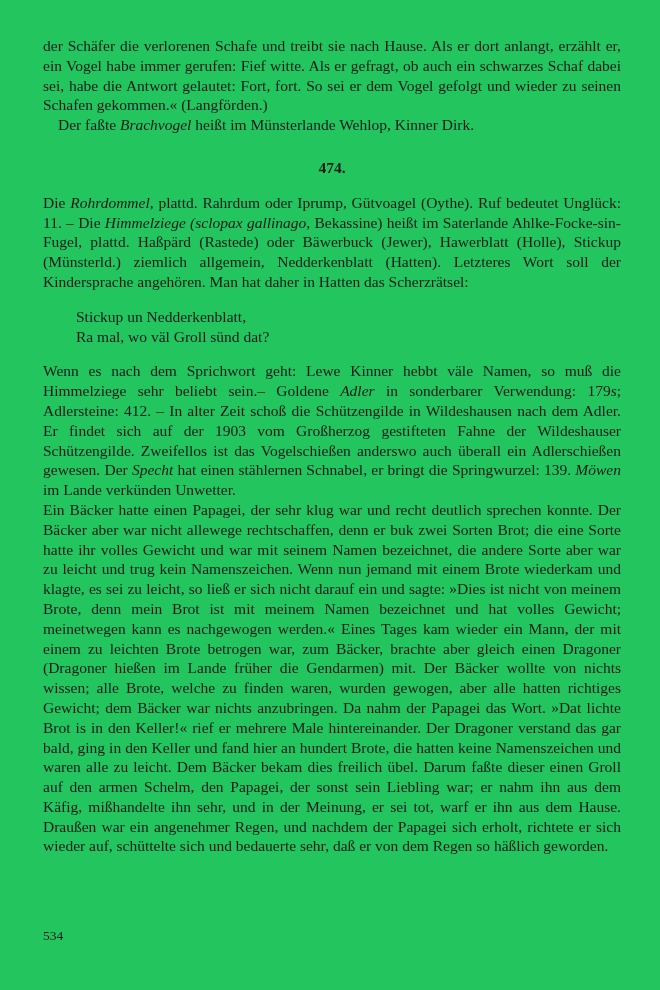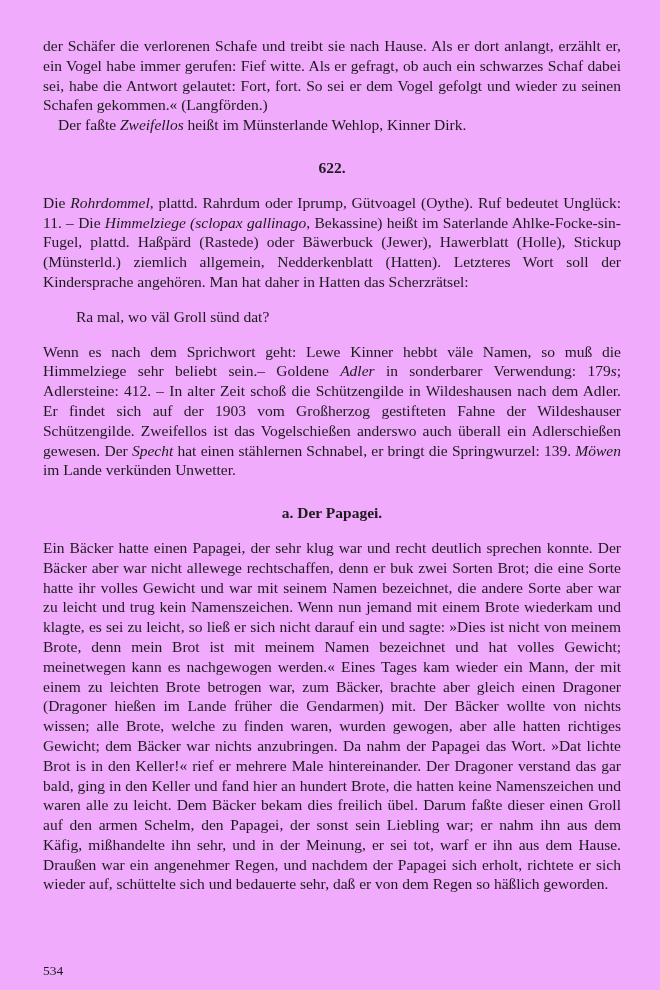--- a/index.html
+++ b/index.html
@@ -4,21 +4,21 @@
 <style>
   html, body {
     margin: 0;
     padding: 0;
     background: #ffffff;
   }
   .page {
     position: relative;
     width: 660px;
     height: 990px;
-    background: #f0abfc;
+    background: #22c55e;
     color: #1b1b1b;
     font-family: "Liberation Serif", "DejaVu Serif", serif;
     overflow: hidden;
     text-decoration: underline;
   }
   .text-block {
     position: absolute;
     left: 43px;
     top: 36px;
     width: 578px;
@@ -41,33 +41,32 @@
   }
   .verse-line { text-align: left; }
   em { font-style: italic; }
   .page-number {
     position: absolute;
     left: 43px;
     top: 928px;
     font-size: 13.5px;
     line-height: 16px;
     color: #1b1b1b;
-    margin-top: 35px;
   }
 </style>
 </head>
 <body>
 
 <div class="page">
   <main class="text-block">
       <div class="block paragraph"><span>der Schäfer die verlorenen Schafe und treibt sie nach Hause. Als er dort anlangt, erzählt er, ein Vogel habe immer gerufen: Fief witte. Als er gefragt, ob auch ein schwarzes Schaf dabei sei, habe die Antwort gelautet: Fort, fort. So sei er dem Vogel gefolgt und wieder zu seinen Schafen gekommen.« (Langförden.)</span></div>
-      <div class="block paragraph indent"><span>Der faßte </span><em>Zweifellos</em><span> heißt im Münsterlande Wehlop, Kinner Dirk.</span></div>
-      <div class="block heading"><span>622.</span></div>
+      <div class="block paragraph indent"><span>Der faßte </span><em>Brachvogel</em><span> heißt im Münsterlande Wehlop, Kinner Dirk.</span></div>
+      <div class="block heading"><span>474.</span></div>
       <div class="block paragraph"><span>Die </span><em>Rohrdommel,</em><span> plattd. Rahrdum oder Iprump, Gütvoagel (Oythe). Ruf bedeutet Unglück: 11. – Die </span><em>Himmelziege (sclopax gallinago,</em><span> Bekassine) heißt im Saterlande Ahlke-Focke-sin-Fugel, plattd. Haßpärd (Rastede) oder Bäwerbuck (Jewer), Hawerblatt (Holle), Stickup (Münsterld.) ziemlich allgemein, Nedderkenblatt (Hatten). Letzteres Wort soll der Kindersprache angehören. Man hat daher in Hatten das Scherzrätsel:</span></div>
       <div class="block verse">
+        <div class="verse-line"><span>Stickup un Nedderkenblatt,</span></div>
         <div class="verse-line"><span>Ra mal, wo väl Groll sünd dat?</span></div>
       </div>
       <div class="block paragraph"><span>Wenn es nach dem Sprichwort geht: Lewe Kinner hebbt väle Namen, so muß die Himmelziege sehr beliebt sein.– Goldene </span><em>Adler</em><span> in sonderbarer Verwendung: 179</span><em>s</em><span>; Adlersteine: 412. – In alter Zeit schoß die Schützengilde in Wildeshausen nach dem Adler. Er findet sich auf der 1903 vom Großherzog gestifteten Fahne der Wildeshauser Schützengilde. Zweifellos ist das Vogelschießen anderswo auch überall ein Adlerschießen gewesen. Der </span><em>Specht</em><span> hat einen stählernen Schnabel, er bringt die Springwurzel: 139. </span><em>Möwen</em><span> im Lande verkünden Unwetter.</span></div>
-      <div class="block heading"><span>a. Der Papagei.</span></div>
       <div class="block paragraph"><span>Ein Bäcker hatte einen Papagei, der sehr klug war und recht deutlich sprechen konnte. Der Bäcker aber war nicht allewege rechtschaffen, denn er buk zwei Sorten Brot; die eine Sorte hatte ihr volles Gewicht und war mit seinem Namen bezeichnet, die andere Sorte aber war zu leicht und trug kein Namenszeichen. Wenn nun jemand mit einem Brote wiederkam und klagte, es sei zu leicht, so ließ er sich nicht darauf ein und sagte: »Dies ist nicht von meinem Brote, denn mein Brot ist mit meinem Namen bezeichnet und hat volles Gewicht; meinetwegen kann es nachgewogen werden.« Eines Tages kam wieder ein Mann, der mit einem zu leichten Brote betrogen war, zum Bäcker, brachte aber gleich einen Dragoner (Dragoner hießen im Lande früher die Gendarmen) mit. Der Bäcker wollte von nichts wissen; alle Brote, welche zu finden waren, wurden gewogen, aber alle hatten richtiges Gewicht; dem Bäcker war nichts anzubringen. Da nahm der Papagei das Wort. »Dat lichte Brot is in den Keller!« rief er mehrere Male hintereinander. Der Dragoner verstand das gar bald, ging in den Keller und fand hier an hundert Brote, die hatten keine Namenszeichen und waren alle zu leicht. Dem Bäcker bekam dies freilich übel. Darum faßte dieser einen Groll auf den armen Schelm, den Papagei, der sonst sein Liebling war; er nahm ihn aus dem Käfig, mißhandelte ihn sehr, und in der Meinung, er sei tot, warf er ihn aus dem Hause. Draußen war ein angenehmer Regen, und nachdem der Papagei sich erholt, richtete er sich wieder auf, schüttelte sich und bedauerte sehr, daß er von dem Regen so häßlich geworden.</span></div>
     </main>
   <div class="page-number">534</div>
 </div>
 
 </body></html>

